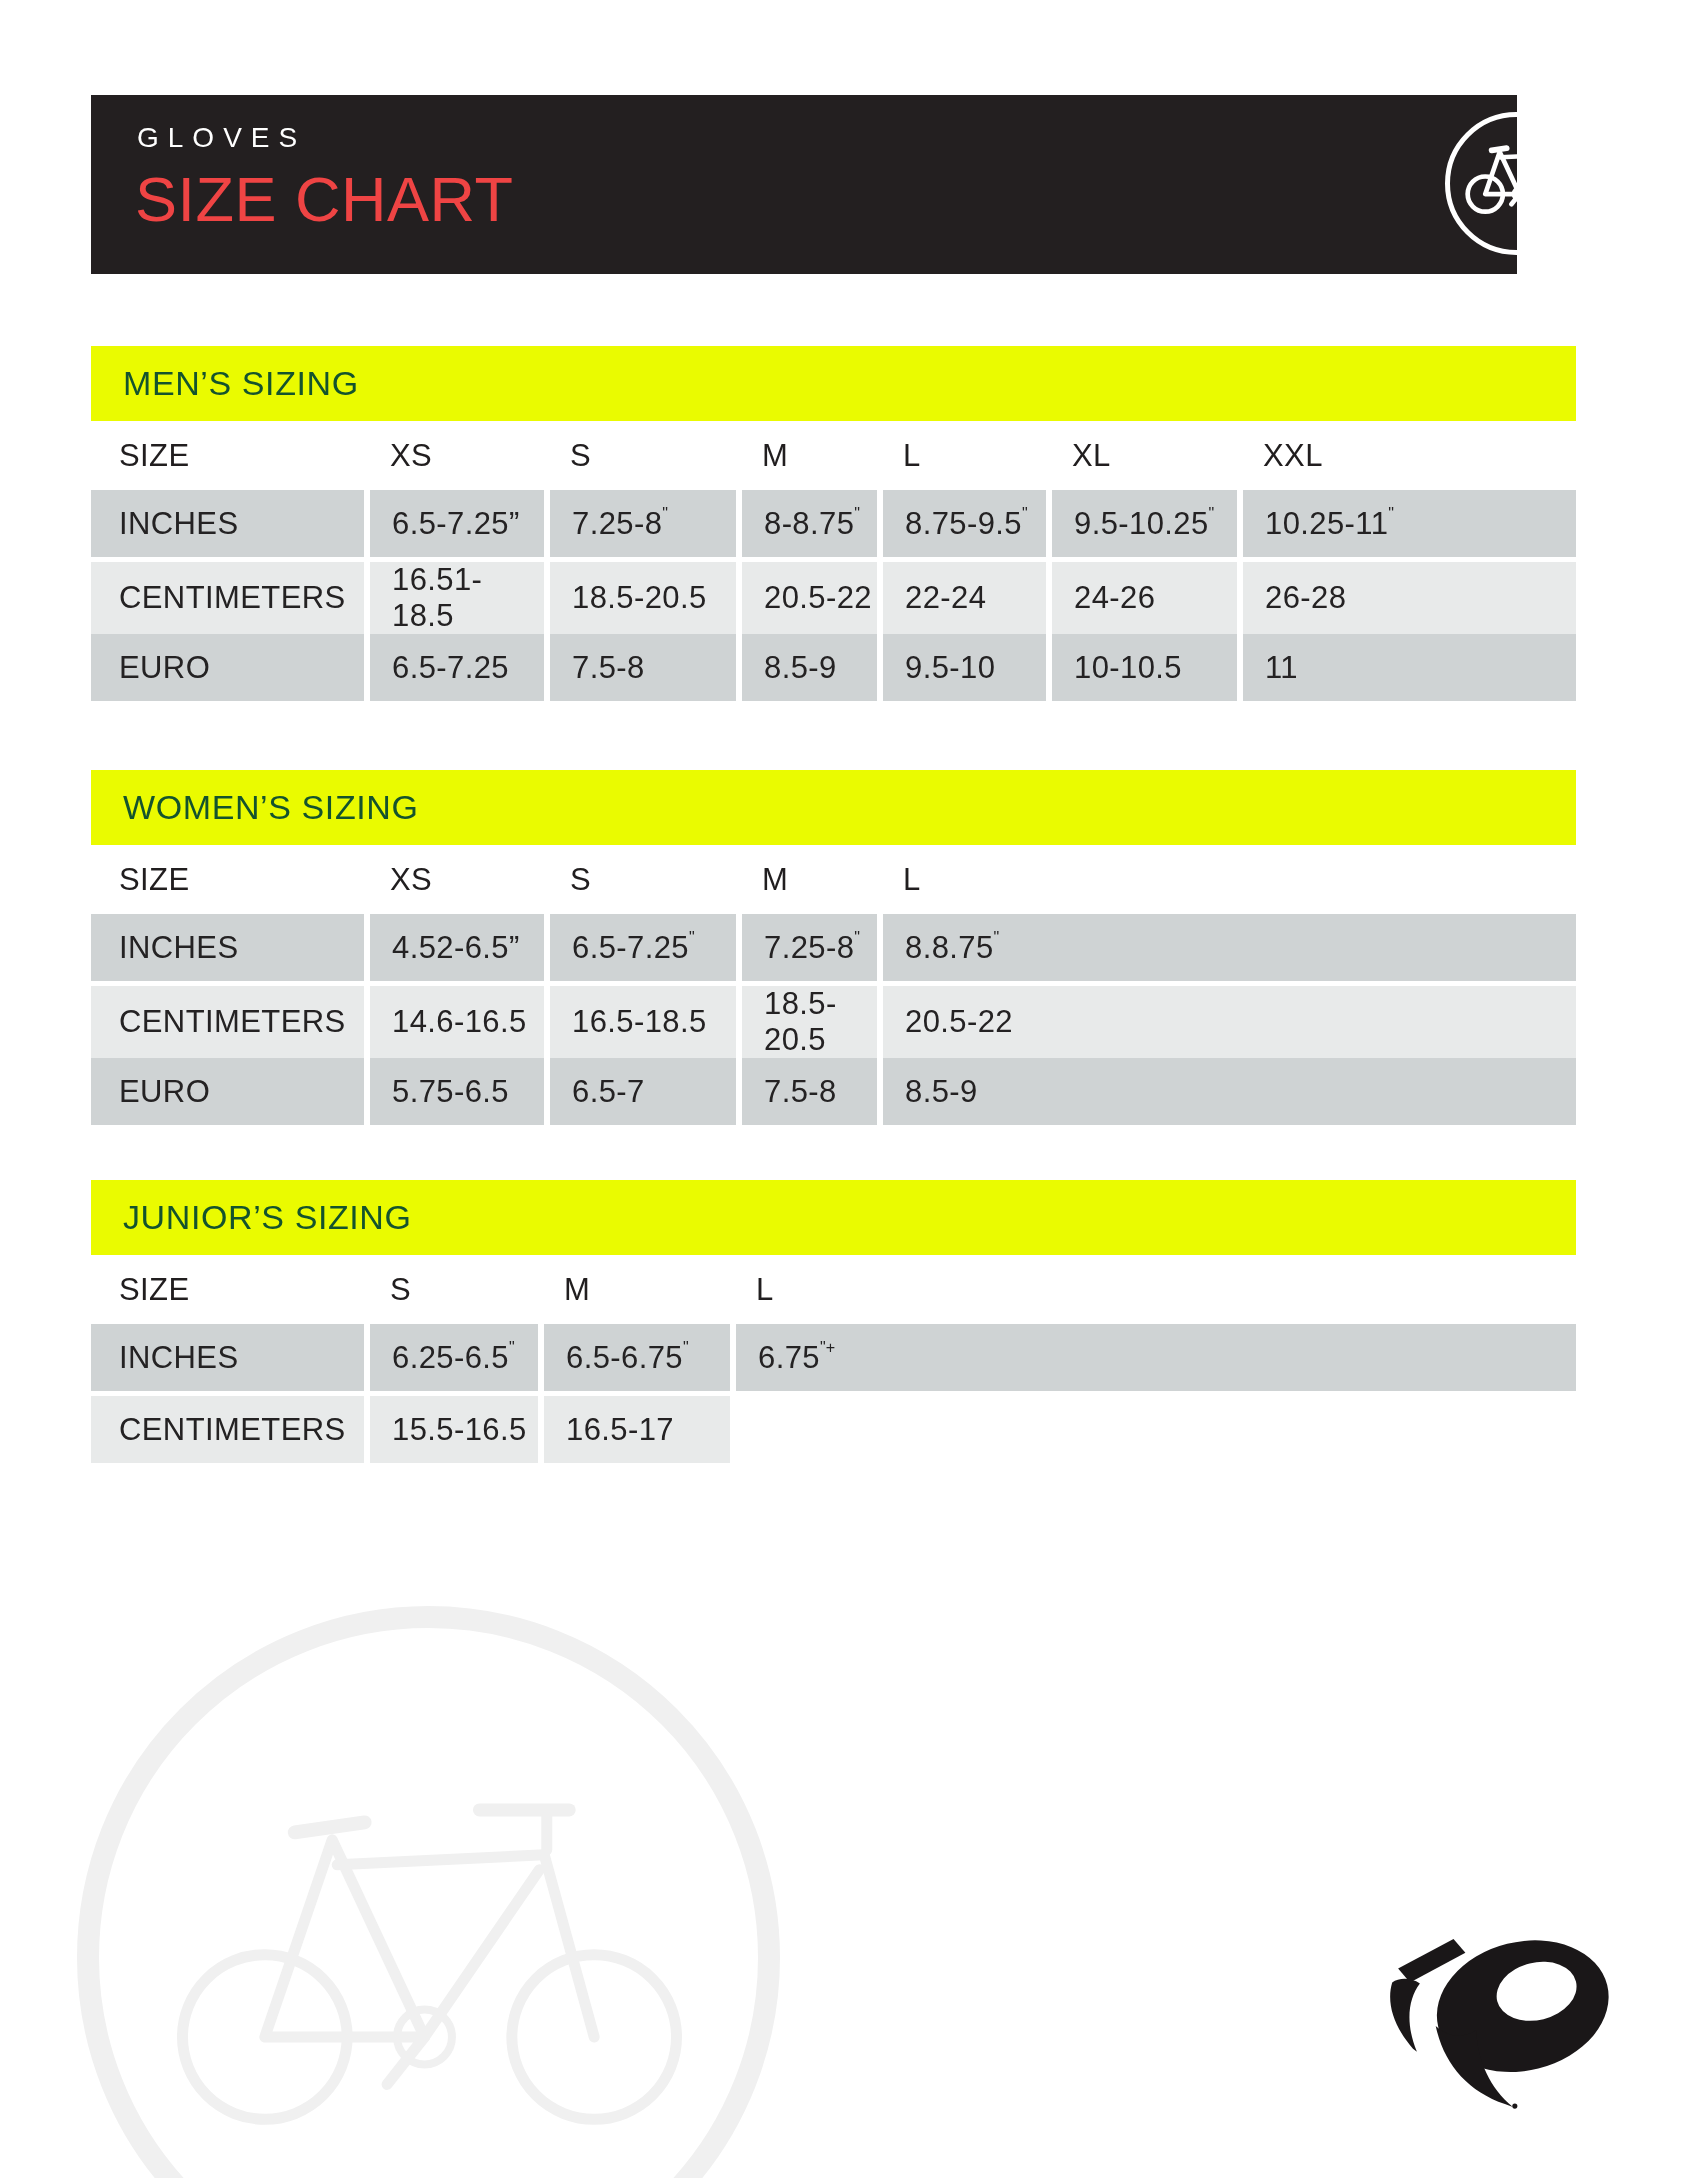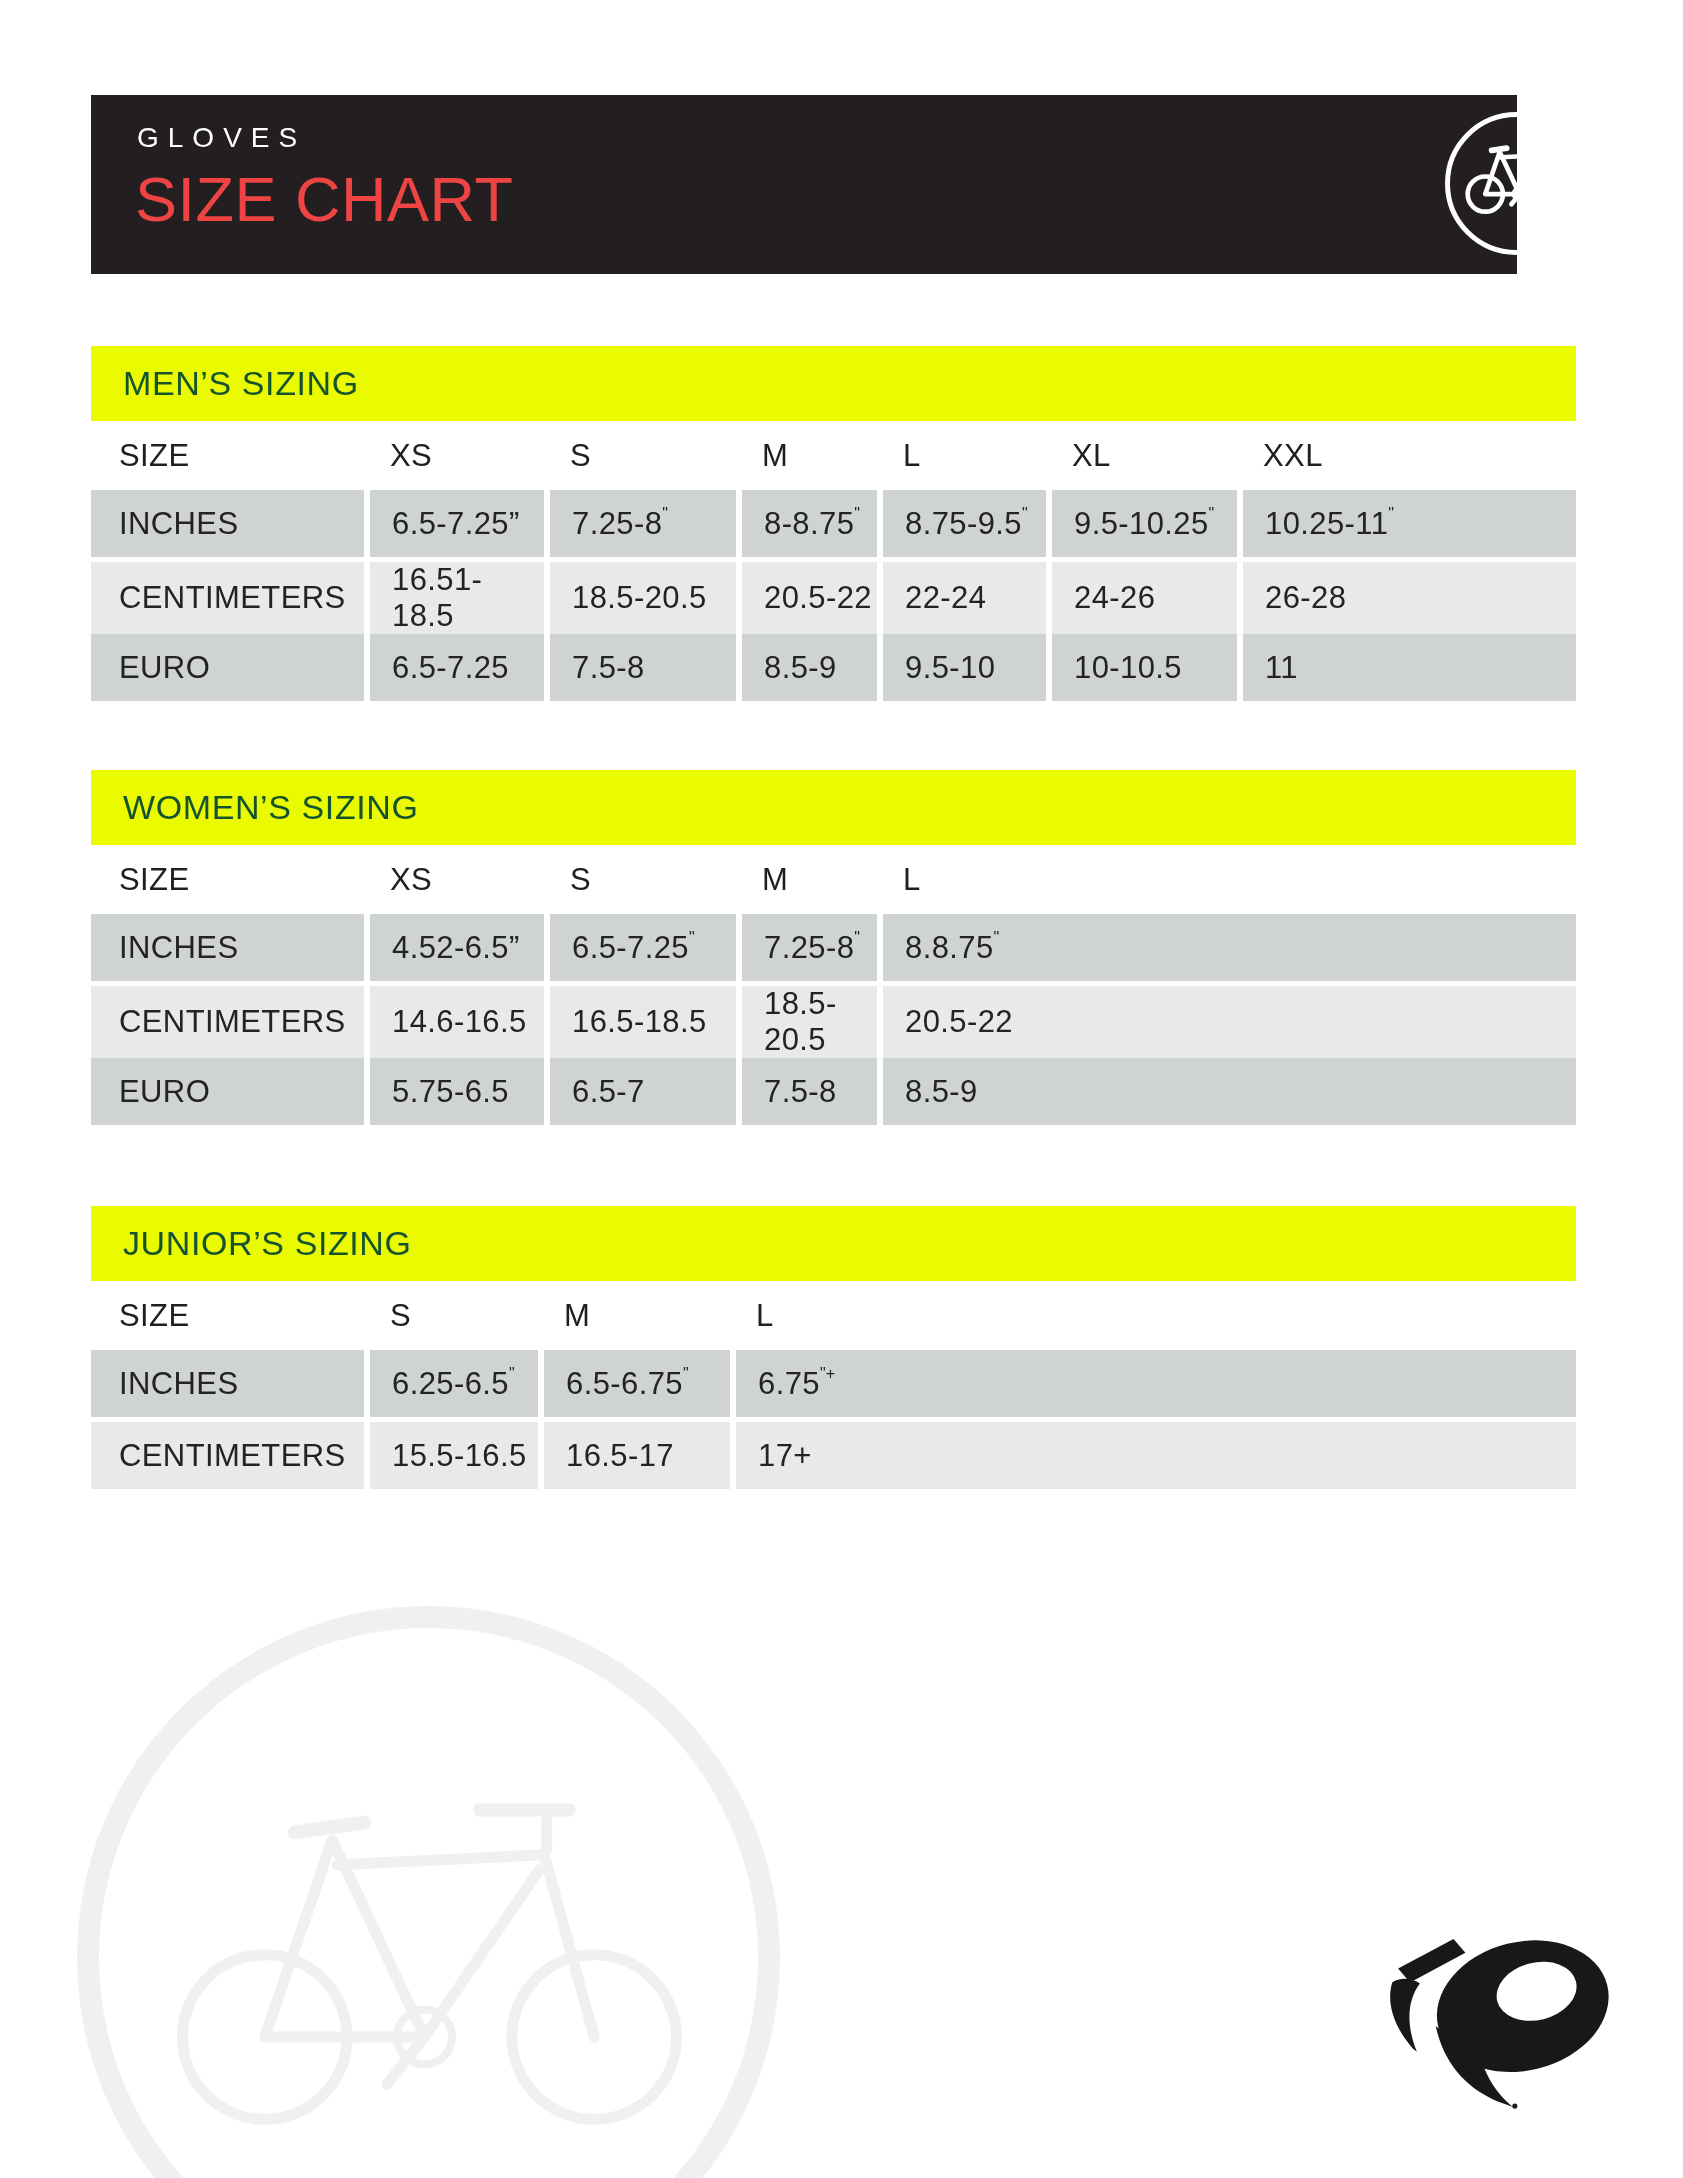--- a/index.html
+++ b/index.html
@@ -34,21 +34,21 @@
   .icon-circle{
     position:absolute;left:1354px;top:17px;width:143px;height:143px;
     border:5px solid #fff;border-radius:50%;box-sizing:border-box;
   }
   .icon-bike{position:absolute;left:1374px;top:42px;width:111px;color:#fff;}
   
   .content{position:absolute;left:91px;top:274px;width:1485px;}
   section{width:1485px;}
   .sec-mens{margin-top:72px;}
   .sec-womens{margin-top:69px;}
-  .sec-junior{margin-top:81px;}
+  .sec-junior{margin-top:55px;}
   .section-bar{
     height:75px;background:var(--accent-yellow);
     display:flex;align-items:center;padding-left:32px;box-sizing:border-box;
   }
   .section-bar span{
     font-size:34px;font-weight:500;letter-spacing:0.6px;color:#14532d;
   }
   .size-header{
     height:69px;display:grid;align-items:center;column-gap:6px;
     font-size:31px;letter-spacing:0.4px;
@@ -195,21 +195,20 @@
           <div class="row dark" style="grid-template-columns: 273px 168px 186px 840px;">
             <div class="cell label-col">INCHES</div>
             <div class="cell">6.25-6.5<span class="in">"</span></div>
             <div class="cell">6.5-6.75<span class="in">"</span></div>
             <div class="cell">6.75<span class="in">"+</span></div>
           </div>
           <div class="row light" style="grid-template-columns: 273px 168px 186px 840px;">
             <div class="cell label-col">CENTIMETERS</div>
             <div class="cell">15.5-16.5</div>
             <div class="cell">16.5-17</div>
-            <div class="cell">17+</div>
           </div>
         </div>
     </section>
 
   </main>
 
   <div class="wm-circle"></div>
   <svg class="wm-bike" viewBox="0 0 104 74" aria-hidden="true">
     <g fill="none" stroke="currentColor" stroke-width="2.2" stroke-linecap="round" stroke-linejoin="round">
       <circle cx="19" cy="53.5" r="16.5"></circle>

